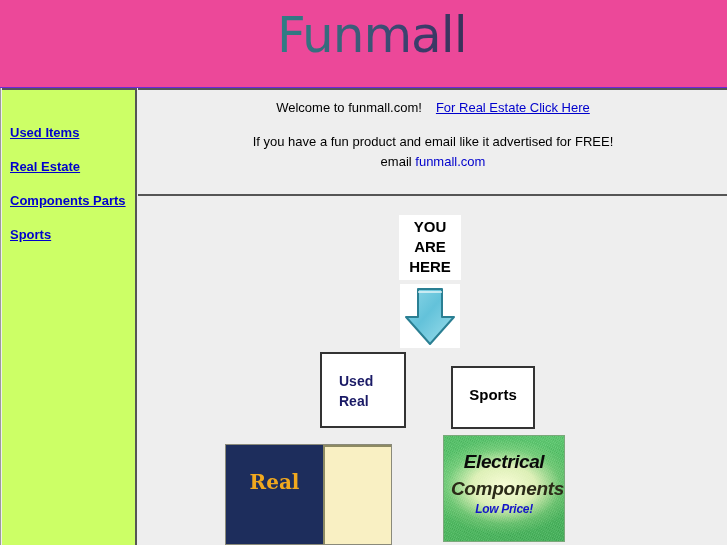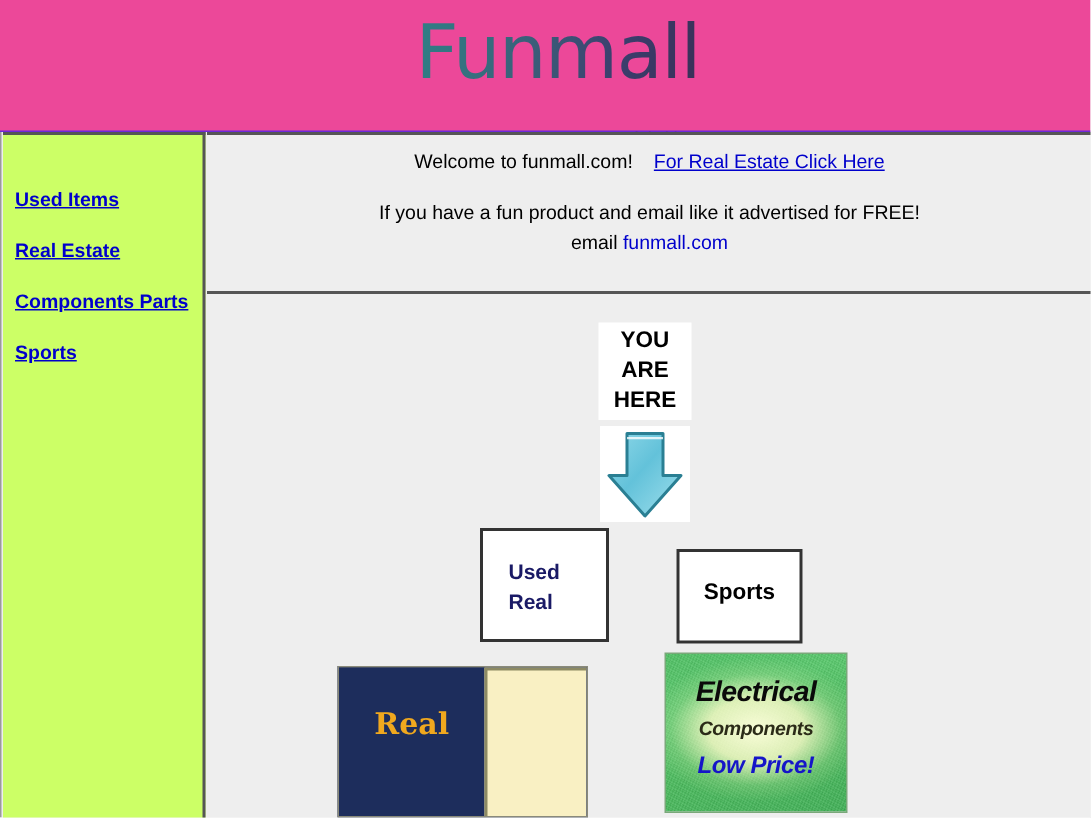--- a/index.html
+++ b/index.html
@@ -270,31 +270,31 @@
   .el-line1 {
     position: absolute; left: 0; right: 0; top: 15px;
     text-align: center;
     font-weight: bold;
     font-size: 19px;
     color: #0a0a0a;
     letter-spacing: -0.4px;
   }
   .el-line2 {
     position: absolute; left: 0; right: 0; top: 42px;
-    text-align: center;
-    font-weight: bold;
-    font-size: 13px;
+    text-align: right;
+    font-weight: bold;
+    font-size: 19px;
     color: #2b2b18;
     letter-spacing: -0.3px;
   }
   .el-line3 {
     position: absolute; left: 0; right: 0; top: 66px;
     text-align: center;
     font-weight: bold;
-    font-size: 16px;
+    font-size: 12px;
     color: #1515c8;
     letter-spacing: -0.3px;
   }
 
   
   .banner-blue {
     position: absolute;
     left: 116px;
     top: 338px;
     width: 110px;

